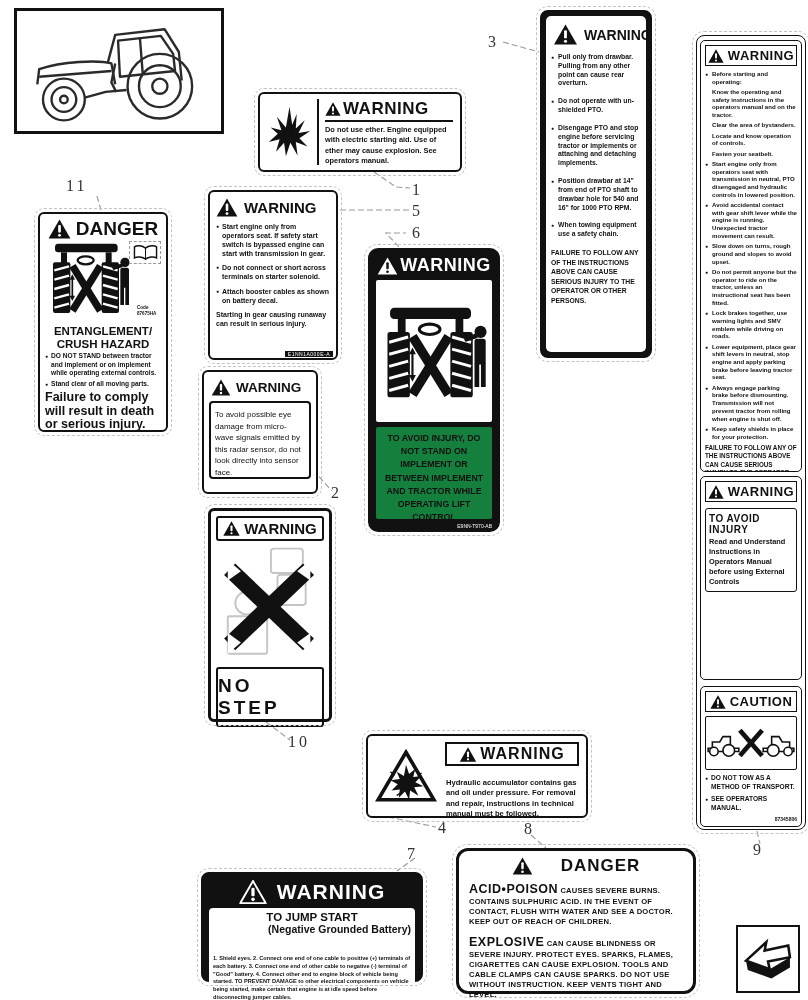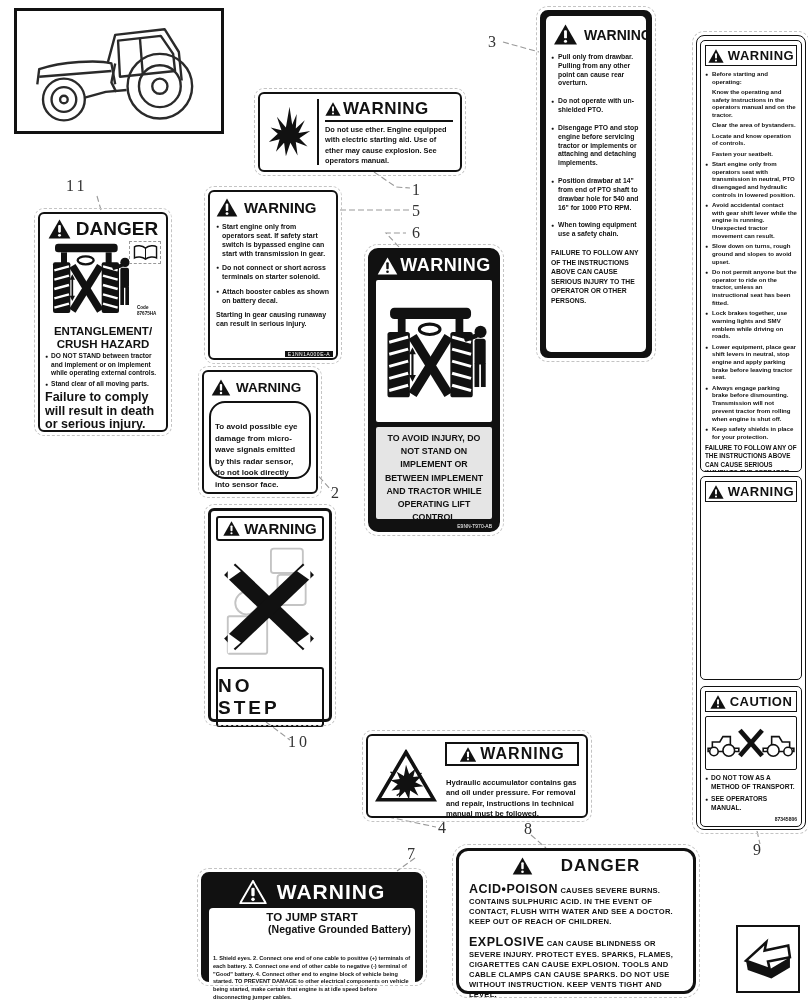--- a/index.html
+++ b/index.html
@@ -31,41 +31,41 @@
 .start-hdr { justify-content:flex-start; gap:6px; font-size:15px; margin-bottom:5px; }
 .bul { display:flex; gap:3px; font-size:7px; font-weight:bold; line-height:1.3; margin-bottom:5px; }
 .bul::before { content:"\25CF"; font-size:5px; line-height:1.9; }
 .start-foot { font-size:7px; font-weight:bold; line-height:1.3; }
 .start-code { position:absolute; right:3px; bottom:1px; background:#111; color:#fff;
   font-size:5px; padding:0 3px; letter-spacing:0.5px; }
 
 
 #radar { left:202px; top:370px; width:116px; height:124px; padding:5px; }
 .radar-hdr { justify-content:flex-start; gap:5px; font-size:13.5px; margin:2px 0 5px 2px; }
-.radar-box { border:2px solid #111; border-radius:16px; padding:18px 4px; font-size:8px;
-  font-weight:bold; line-height:1.45; height:78px; }
+.radar-box { border:2px solid #111; border-radius:4px; padding:6px 4px; font-size:8px;
+  font-weight:normal; line-height:1.45; height:78px; }
 
 
 #entangle { left:38px; top:212px; width:130px; height:220px; padding:4px 5px; overflow:hidden; }
 .ent-hdr { gap:5px; font-size:19px; margin-bottom:1px; }
 .ent-graphic { position:relative; height:82px; }
 .ent-book { position:absolute; right:0; top:0; width:32px; height:23px; border:1px dashed #999;
   display:flex; align-items:center; justify-content:center; background:#fff; }
 .ent-code { position:absolute; right:0; bottom:6px; font-size:4.6px; font-weight:bold;
   width:24px; text-align:left; line-height:1.3; }
 .ent-title { text-align:center; font-size:11.5px; font-weight:800; line-height:1.1; margin:2px 0; }
 .ent-bullets .bul { font-size:6.6px; margin-bottom:2px; }
 .ent-foot { font-size:12.5px; font-weight:800; line-height:1.05; }
 
 
 #lift { left:368px; top:248px; width:132px; height:284px; padding:5px 6px; border-radius:10px; }
 .lift-hdr { gap:2px; font-size:18px; letter-spacing:0.5px; margin-bottom:4px; }
 .lift-graphic { background:#fff; border-radius:2px; height:142px; display:flex;
   align-items:flex-end; justify-content:center; padding:4px 2px 2px; }
-.lift-body { background:#e5e5e5; color:#111; margin-top:5px; border-radius:2px; text-align:center;
+.lift-body { background:#15803d; color:#111; margin-top:5px; border-radius:2px; text-align:center;
   font-size:8.8px; font-weight:bold; line-height:1.5; padding:5px 2px; height:92px; }
 .lift-code { position:absolute; right:6px; bottom:1px; color:#fff; font-size:5px; }
 
 
 #drawbar { left:540px; top:10px; width:112px; height:348px; padding:4px; border-radius:8px; }
 .db-inner { background:#fff; color:#111; border-radius:5px; height:100%; padding:6px 5px; }
 .db-hdr { justify-content:flex-start; gap:6px; font-size:14px; margin:2px 0 8px 2px; }
 .db-list .bul { font-size:6.8px; margin-bottom:9px; gap:4px; }
 .db-foot { font-size:6.8px; font-weight:bold; line-height:1.4; margin-top:2px; }
 
@@ -546,20 +546,24 @@
       <div class="s9-foot">FAILURE TO FOLLOW ANY OF THE INSTRUCTIONS ABOVE CAN CAUSE SERIOUS INJURY TO THE OPERATOR OR OTHER PERSONS.</div>
     </div>
 
     <div class="strip-sec" id="s9b">
       <div class="hdr s9-hdr">
         <svg class="tri" viewBox="0 0 100 88" width="16" height="14">
             <use href="#tri-b"></use>
           </svg>
         <span>WARNING</span>
       </div>
+      <div class="s9-box">
+        <div class="s9b-title">TO AVOID INJURY</div>
+        <div class="s9b-text">Read and Understand Instructions in Operators Manual before using External Controls</div>
+      </div>
     </div>
 
     <div class="strip-sec" id="s9c">
       <div class="hdr s9-hdr">
         <svg class="tri" viewBox="0 0 100 88" width="16" height="14">
             <use href="#tri-b"></use>
           </svg>
         <span>CAUTION</span>
       </div>
       <div class="s9-gbox">

